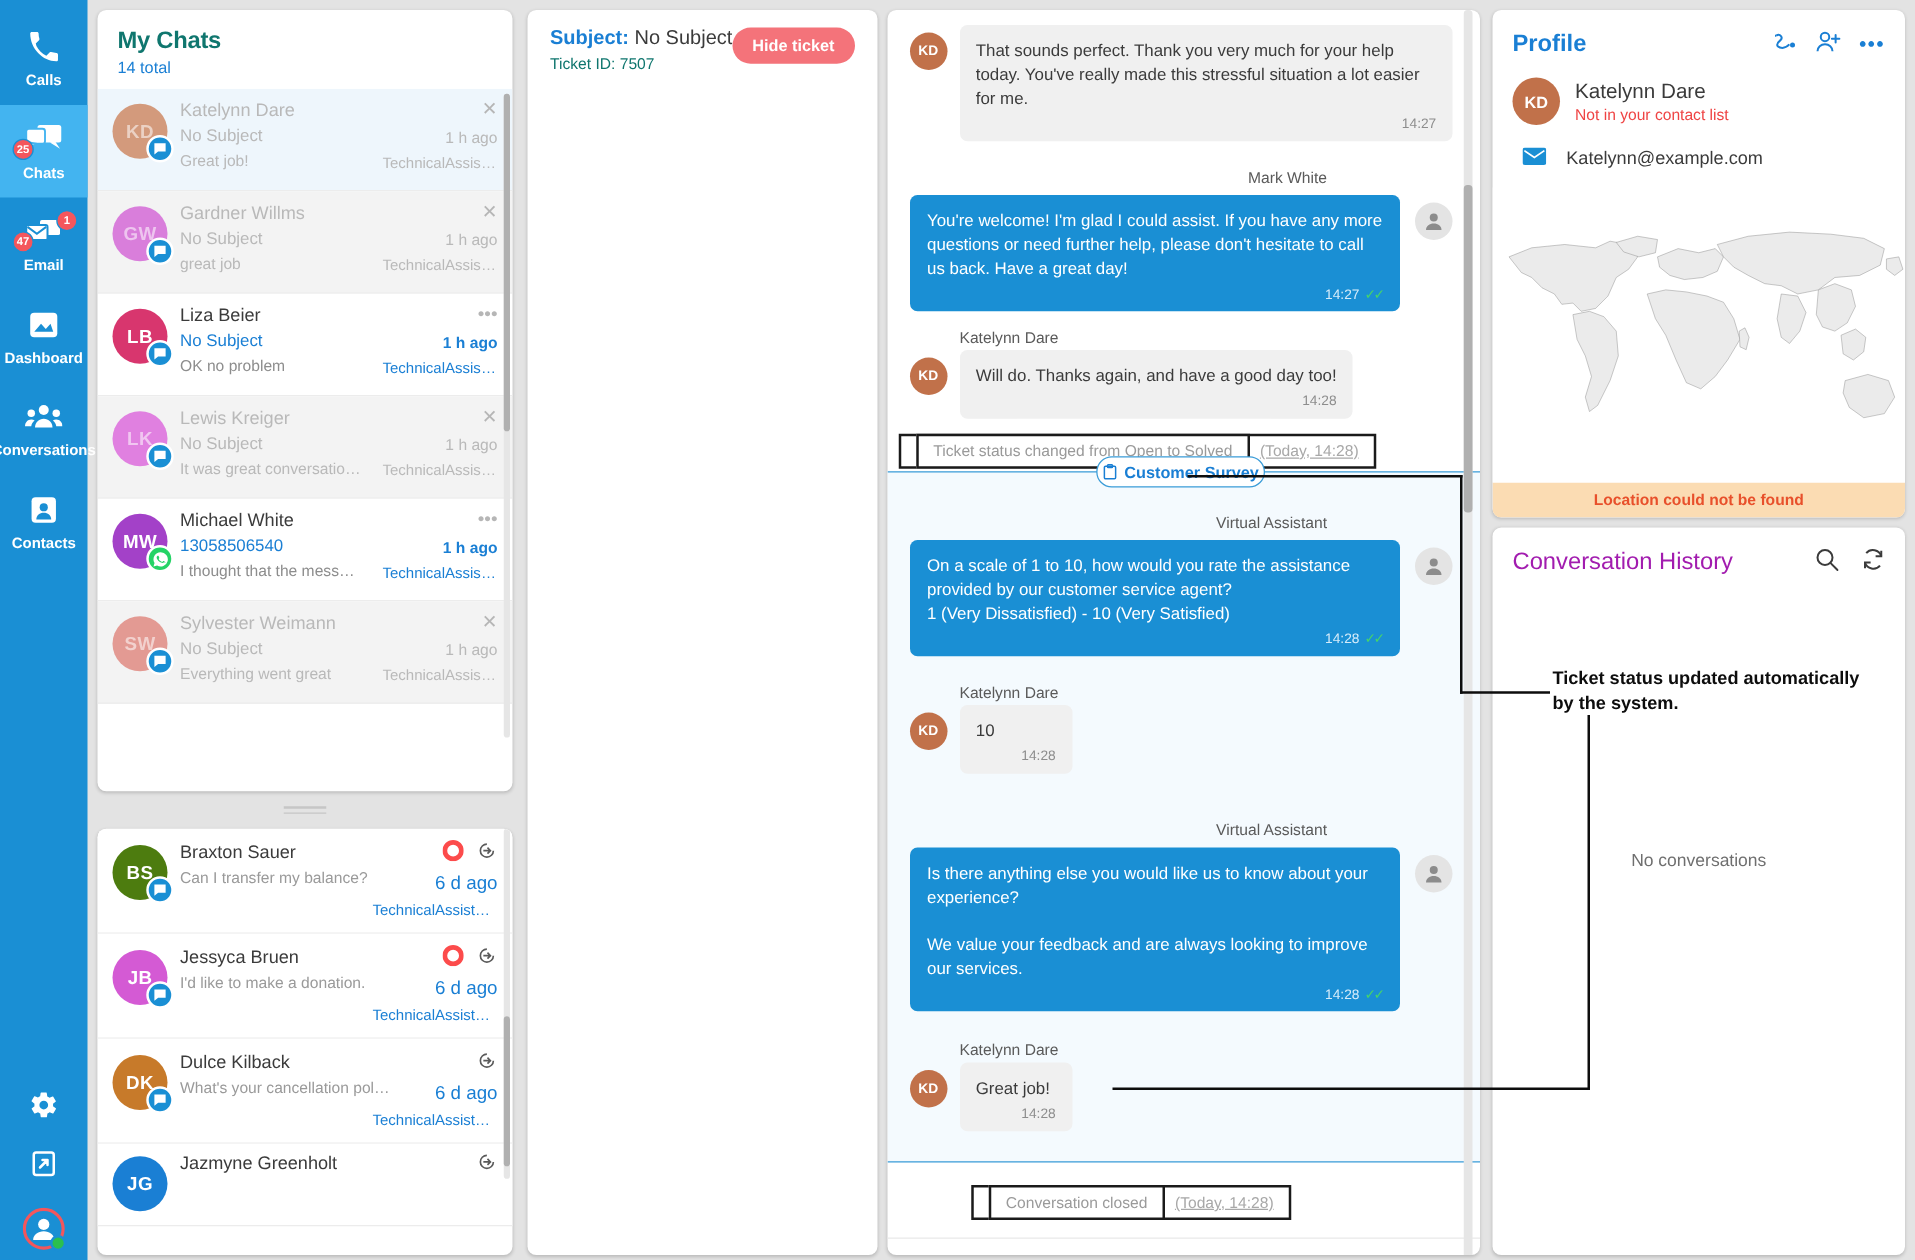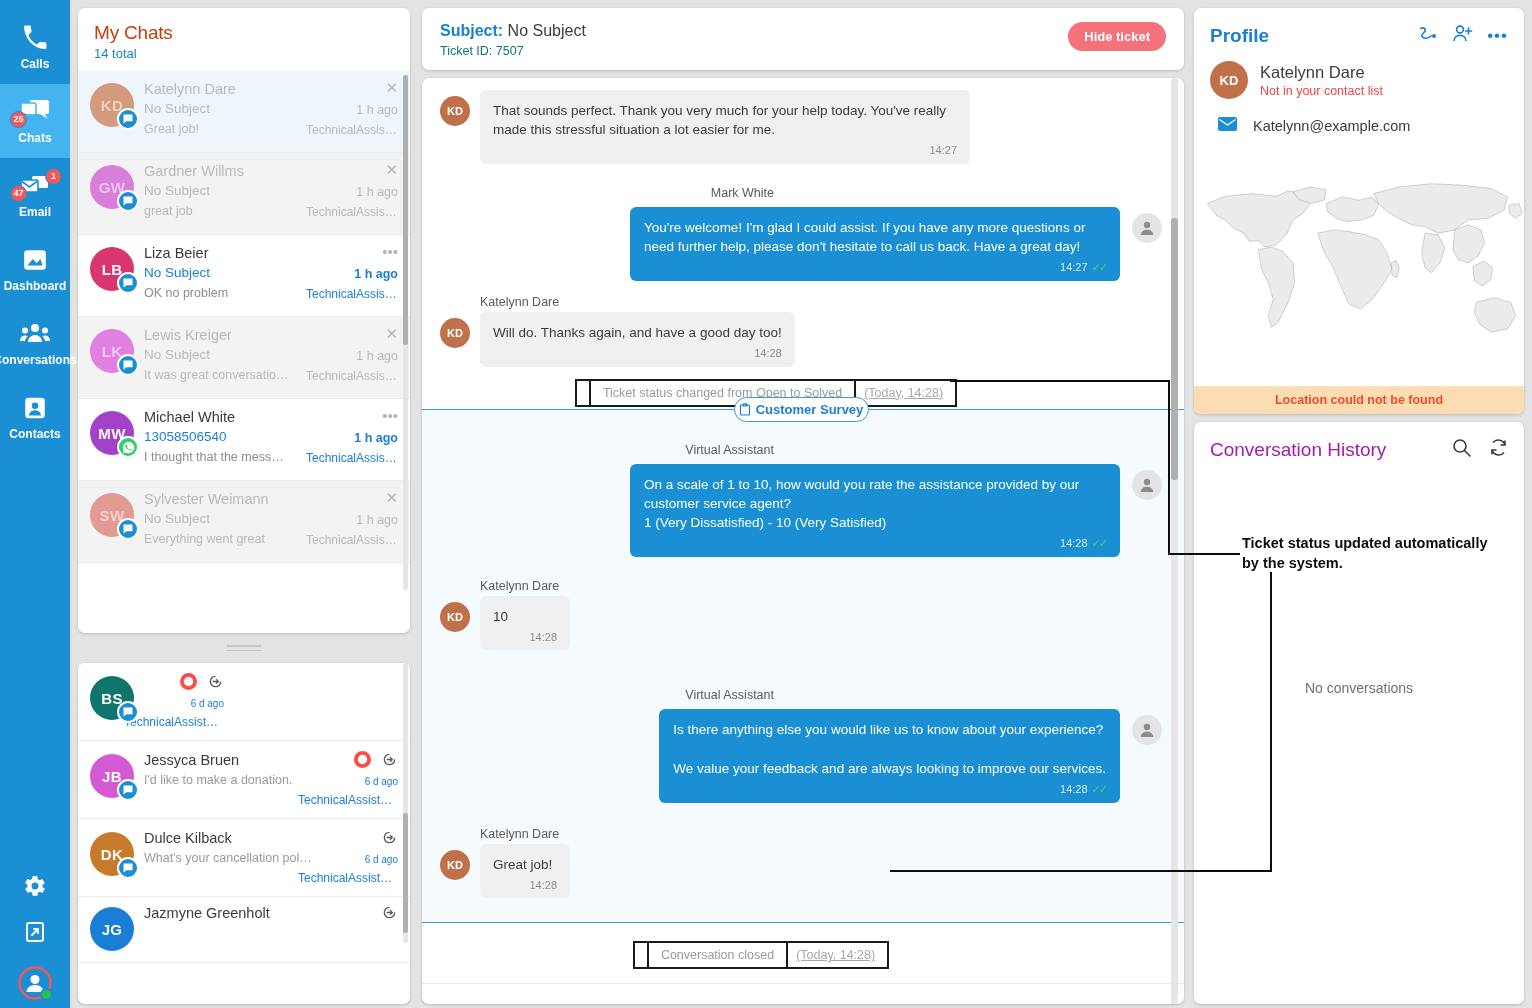--- a/index.html
+++ b/index.html
@@ -35,21 +35,21 @@
   .badge.tr { right: -12px; top: -4px; }
   .rail-bottom { position: absolute; bottom: 8px; width: 70px; display:flex; flex-direction:column; align-items:center; gap:18px; }
   .rail-bottom .b-ico { cursor: pointer; }
   .me-avatar { position: relative; width: 34px; height: 34px; }
   .me-dot { position:absolute; right:-1px; bottom:-1px; width:13px; height:13px; border-radius:50%; background:#2bbf4e; border:2px solid #1a8fd4;}
 
   
   .chatcol { width: 348px; flex: 0 0 348px; padding: 8px 8px 4px 8px; display: flex; flex-direction: column; gap: 8px; }
   .card { background: #fff; border-radius: 7px; box-shadow: 0 1px 3px rgba(0,0,0,.18); overflow: hidden; }
   .card-hd { padding: 14px 16px 10px 16px; position: relative; }
-  .card-title { color: #c2410c; font-size: 19px; font-weight: normal; letter-spacing: -.2px; }
+  .card-title { color: #0f766e; font-size: 19px; font-weight: bold; letter-spacing: -.2px; }
   .card-sub { color: #1a7fd4; font-size: 13px; margin-top: 2px; }
   .collapse-ico { position: absolute; right: 14px; top: 18px; cursor: pointer; }
 
   .mychats { flex: 0 0 625px; display: flex; flex-direction: column; position: relative; }
   .list { flex: 1; overflow: hidden; position: relative; }
   .row {
     display: flex; padding: 10px 12px 10px 12px; position: relative;
     border-bottom: 1px solid #ececec; cursor: pointer; min-height: 82px;
   }
   .row.sel { background: #eef6fc; }
@@ -83,28 +83,28 @@
   .darktext { color: #3b3b3b !important; }
 
   .drag-handle { height: 14px; display: flex; align-items: center; justify-content: center; flex: 0 0 14px; }
   .drag-handle i { display:block; width: 34px; height: 1.5px; background: #c6c6c6; }
   .drag-handle span { display:flex; flex-direction:column; gap:3px; cursor: ns-resize;}
 
   .unassigned { flex: 1; display: flex; flex-direction: column; min-height: 0; }
   .u-row { display: flex; padding: 11px 12px; border-bottom: 1px solid #ececec; background:#fff; cursor:pointer; }
   .u-right { width: 80px; flex: 0 0 80px; display:flex; flex-direction:column; align-items:flex-end; }
   .u-icons { display:flex; gap: 10px; align-items:center; height:18px; }
-  .u-time { font-size: 10px; color: #1a7fd4; margin-top: 6px; }
+  .u-time { font-size: 15px; color: #1a7fd4; margin-top: 6px; }
   .u-dept { font-size: 12px; color:#1a7fd4; margin-top: 6px; white-space:nowrap; overflow:hidden; text-overflow:ellipsis; max-width:100px;}
 
   .scrollbar { position: absolute; right: 2px; width: 5px; background: #e6e6e6; border-radius: 3px; }
   .scrollbar i { display:block; background: #b0b0b0; border-radius:3px; width:5px; }
 
   
-  .center { flex: 1; padding: 8px 6px 4px 4px; display: flex; flex-direction: column; gap: 8px; min-width: 0; }
+  .center { flex: 1; padding: 8px 6px 4px 4px; display: flex; gap: 8px; min-width: 0; }
   .subject-card { background:#fff; border-radius:7px; box-shadow:0 1px 3px rgba(0,0,0,.18); padding: 14px 18px 12px 18px; display:flex; align-items:flex-start; }
   .subj-label { color: #1a7fd4; font-weight: bold; font-size: 16px; }
   .subj-val { color: #3b3b3b; font-size: 16px; }
   .ticket-id { color: #0f766e; font-size: 12.5px; margin-top: 4px; }
   .hide-btn { margin-left:auto; background:#f4737a; color:#fff; border:none; border-radius:16px; padding: 7px 16px; font-size:13px; font-weight:bold; cursor:pointer; font-family:inherit;}
 
   .convo-card { flex: 1; background:#fff; border-radius:7px; box-shadow:0 1px 3px rgba(0,0,0,.18); position: relative; overflow: hidden; }
   .convo-scroll { position:absolute; inset:0; padding: 12px 22px 0 18px; }
   .msgline { display: flex; margin-bottom: 6px; }
   .msgline.out { justify-content: flex-end; }
@@ -410,26 +410,30 @@
           <i></i>
           <i></i>
         </span>
     </div>
 
     <div class="card unassigned">
       <div class="list">
 
         <div class="u-row">
           <div class="av-wrap">
-            <div class="av" style="background:#0f766e">BS</div>
+            <div class="av" style="background:#4d7c0f">BS</div>
             <span class="ch-badge msg">
                 <svg width="12" height="12" viewBox="0 0 16 16" fill="#fff">
                   <path d="M2 2h12v9H6l-4 3z"></path>
                 </svg>
               </span>
+          </div>
+          <div class="row-mid">
+            <div class="r-name darktext">Braxton Sauer</div>
+            <div class="r-prev" style="margin-top:5px">Can I transfer my balance?</div>
           </div>
           <div class="u-right">
             <span class="u-icons">
               <span><svg width="17" height="17" viewBox="0 0 18 18">
                     <circle cx="9" cy="9" r="7" fill="none" stroke="#fc4b4b" stroke-width="4"></circle>
                   </svg></span>
               <span><svg width="17" height="17" viewBox="0 0 18 18" fill="none" stroke="#5a5a5a" stroke-width="1.4">
                     <path d="M14.5 9A5.5 5.5 0 1 1 9 3.5"></path>
                     <path d="M6 9h6m-2.5-2.5L12 9l-2.5 2.5"></path>
                   </svg></span>

